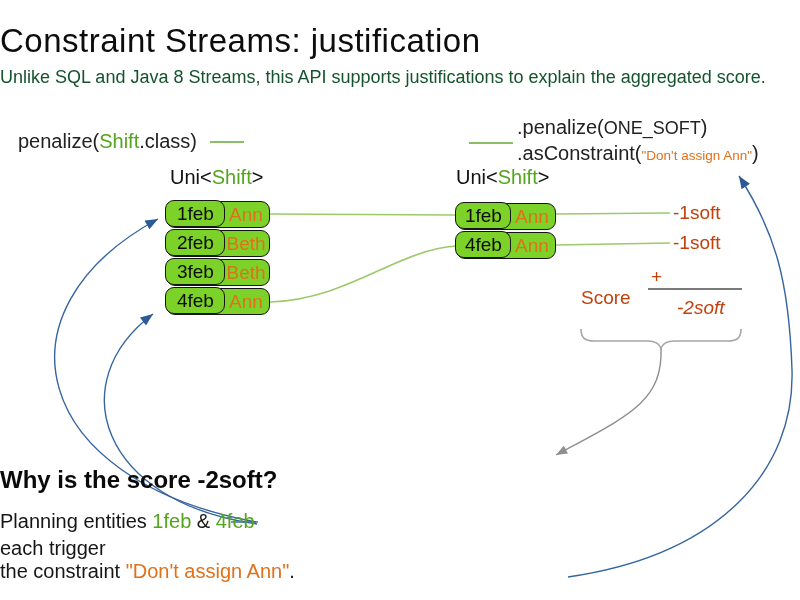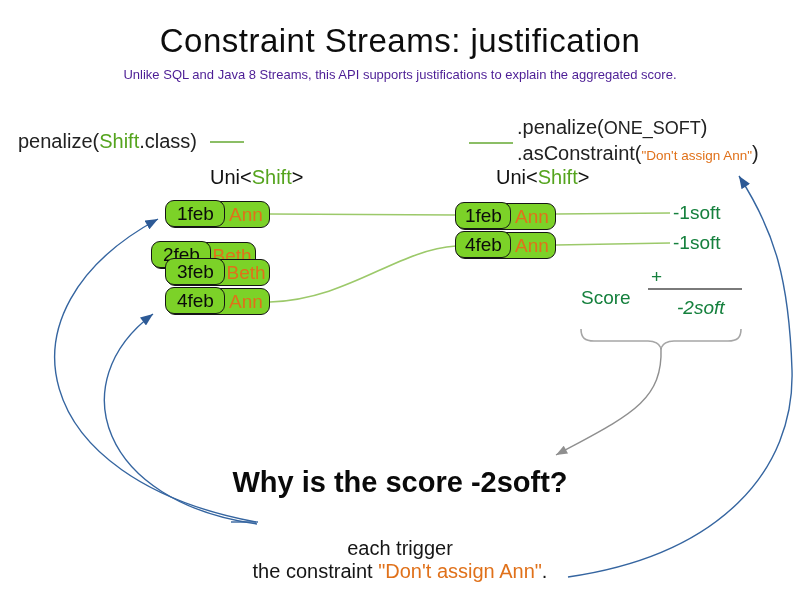--- a/index.html
+++ b/index.html
@@ -1,47 +1,47 @@
 <!DOCTYPE html>
 <html style="--green-box: #7cd228; --green-text: #55a41e; --orange-text: #e0711a; --blue-line: #3565a0; --gray-line: #979797;"><head>
 <meta charset="utf-8">
 <style>
   html,body { margin:0; padding:0; background:#fff; }
   #slide {
     position:relative; width:800px; height:600px; background:#ffffff;
     font-family:"Liberation Sans", sans-serif; color:#111; overflow:hidden;
   }
   .abs { position:absolute; white-space:nowrap; }
-  .center { left:0; right:0; text-align:center; }
+  .center { left:0; right:0; }
   #title { top:22px; font-size:33px; letter-spacing:0.5px; color:#0d0d0d; }
-  #subtitle { top:67px; font-size:13px; color:#4c1d95; }
+  #subtitle { top:67px; font-size:18px; color:#14532d; }
 
   .code { font-size:20px; color:#222; }
   .code .small { font-size:18px; }
   .code .tiny { font-size:13.5px; }
   .green-t { color:var(--green-text); }
   .orange-t { color:var(--orange-text); }
 
-  .uni { font-size:20px; color:#111;margin-left:40px; }
+  .uni { font-size:20px; color:#111; }
 
   .row { position:absolute; width:104px; height:27px; background:var(--green-box);
          border:1.6px solid #151515; border-radius:9px; box-sizing:border-box; }
   .row .date { position:absolute; left:-1.6px; top:-1.6px; height:27px; width:60px;
          background:var(--green-box); border:1.6px solid #151515; border-radius:9px;
          box-sizing:border-box; display:flex; align-items:center; justify-content:center;
          font-size:19px; color:#0b0b0b; }
   .row .name { position:absolute; left:58px; right:2px; top:0; bottom:0;
          display:flex; align-items:center; justify-content:center;
          font-size:19px; color:var(--orange-text); }
   .rt { width:100px; }
   .rt .date { width:56px; }
   .rt .name { left:54px; }
 
-  .scoretxt { font-size:19px; color:#15803d; }
-  .why { top:466px; font-size:29px; font-weight:bold; color:#0a0a0a; }
+  .scoretxt { font-size:19px; color:#c2410c; }
+  .why { top:466px; font-size:24px; font-weight:bold; color:#0a0a0a; }
   .expl { font-size:20px; color:#161616; }
 
   svg#overlay { position:absolute; left:0; top:0; pointer-events:none; }
 </style>
 </head>
 <body>
 
 <div id="slide">
 
   <svg id="overlay" width="800" height="600" viewBox="0 0 800 600">
@@ -96,21 +96,21 @@
     <span>Uni&lt;</span><span class="green-t">Shift</span><span>&gt;</span>
   </div>
   <div class="abs uni" style="left:456px; top:166px;">
     <span>Uni&lt;</span><span class="green-t">Shift</span><span>&gt;</span>
   </div>
 
   <div class="row" style="left:166px; top:201px;">
     <span class="date">1feb</span>
     <span class="name">Ann</span>
   </div>
-  <div class="row" style="left:152px; top:230px;margin-top:12px;">
+  <div class="row" style="left:166px; top:230px;">
     <span class="date">2feb</span>
     <span class="name">Beth</span>
   </div>
   <div class="row" style="left:166px; top:259px;">
     <span class="date">3feb</span>
     <span class="name">Beth</span>
   </div>
   <div class="row" style="left:166px; top:288px;">
     <span class="date">4feb</span>
     <span class="name">Ann</span>
@@ -125,18 +125,21 @@
     <span class="name">Ann</span>
   </div>
 
   <div class="abs scoretxt" style="left:673px; top:202px;">-1soft</div>
   <div class="abs scoretxt" style="left:673px; top:232px;">-1soft</div>
   <div class="abs scoretxt" style="left:651px; top:266px;">+</div>
   <div class="abs scoretxt" style="left:581px; top:287px;">Score</div>
   <div class="abs scoretxt" style="left:677px; top:297px;font-style:italic;">-2soft</div>
 
   <div class="abs center why">Why is the score -2soft?</div>
+  <div class="abs center expl" style="top:510px;">
+    <span>Planning entities </span><span class="green-t">1feb</span><span> &amp; </span><span class="green-t">4feb</span>
+  </div>
   <div class="abs center expl" style="top:537px;">each trigger</div>
   <div class="abs center expl" style="top:560px;">
     <span>the constraint </span><span class="orange-t">"Don't assign Ann"</span><span>.</span>
   </div>
 
 </div>
 
 </body></html>

